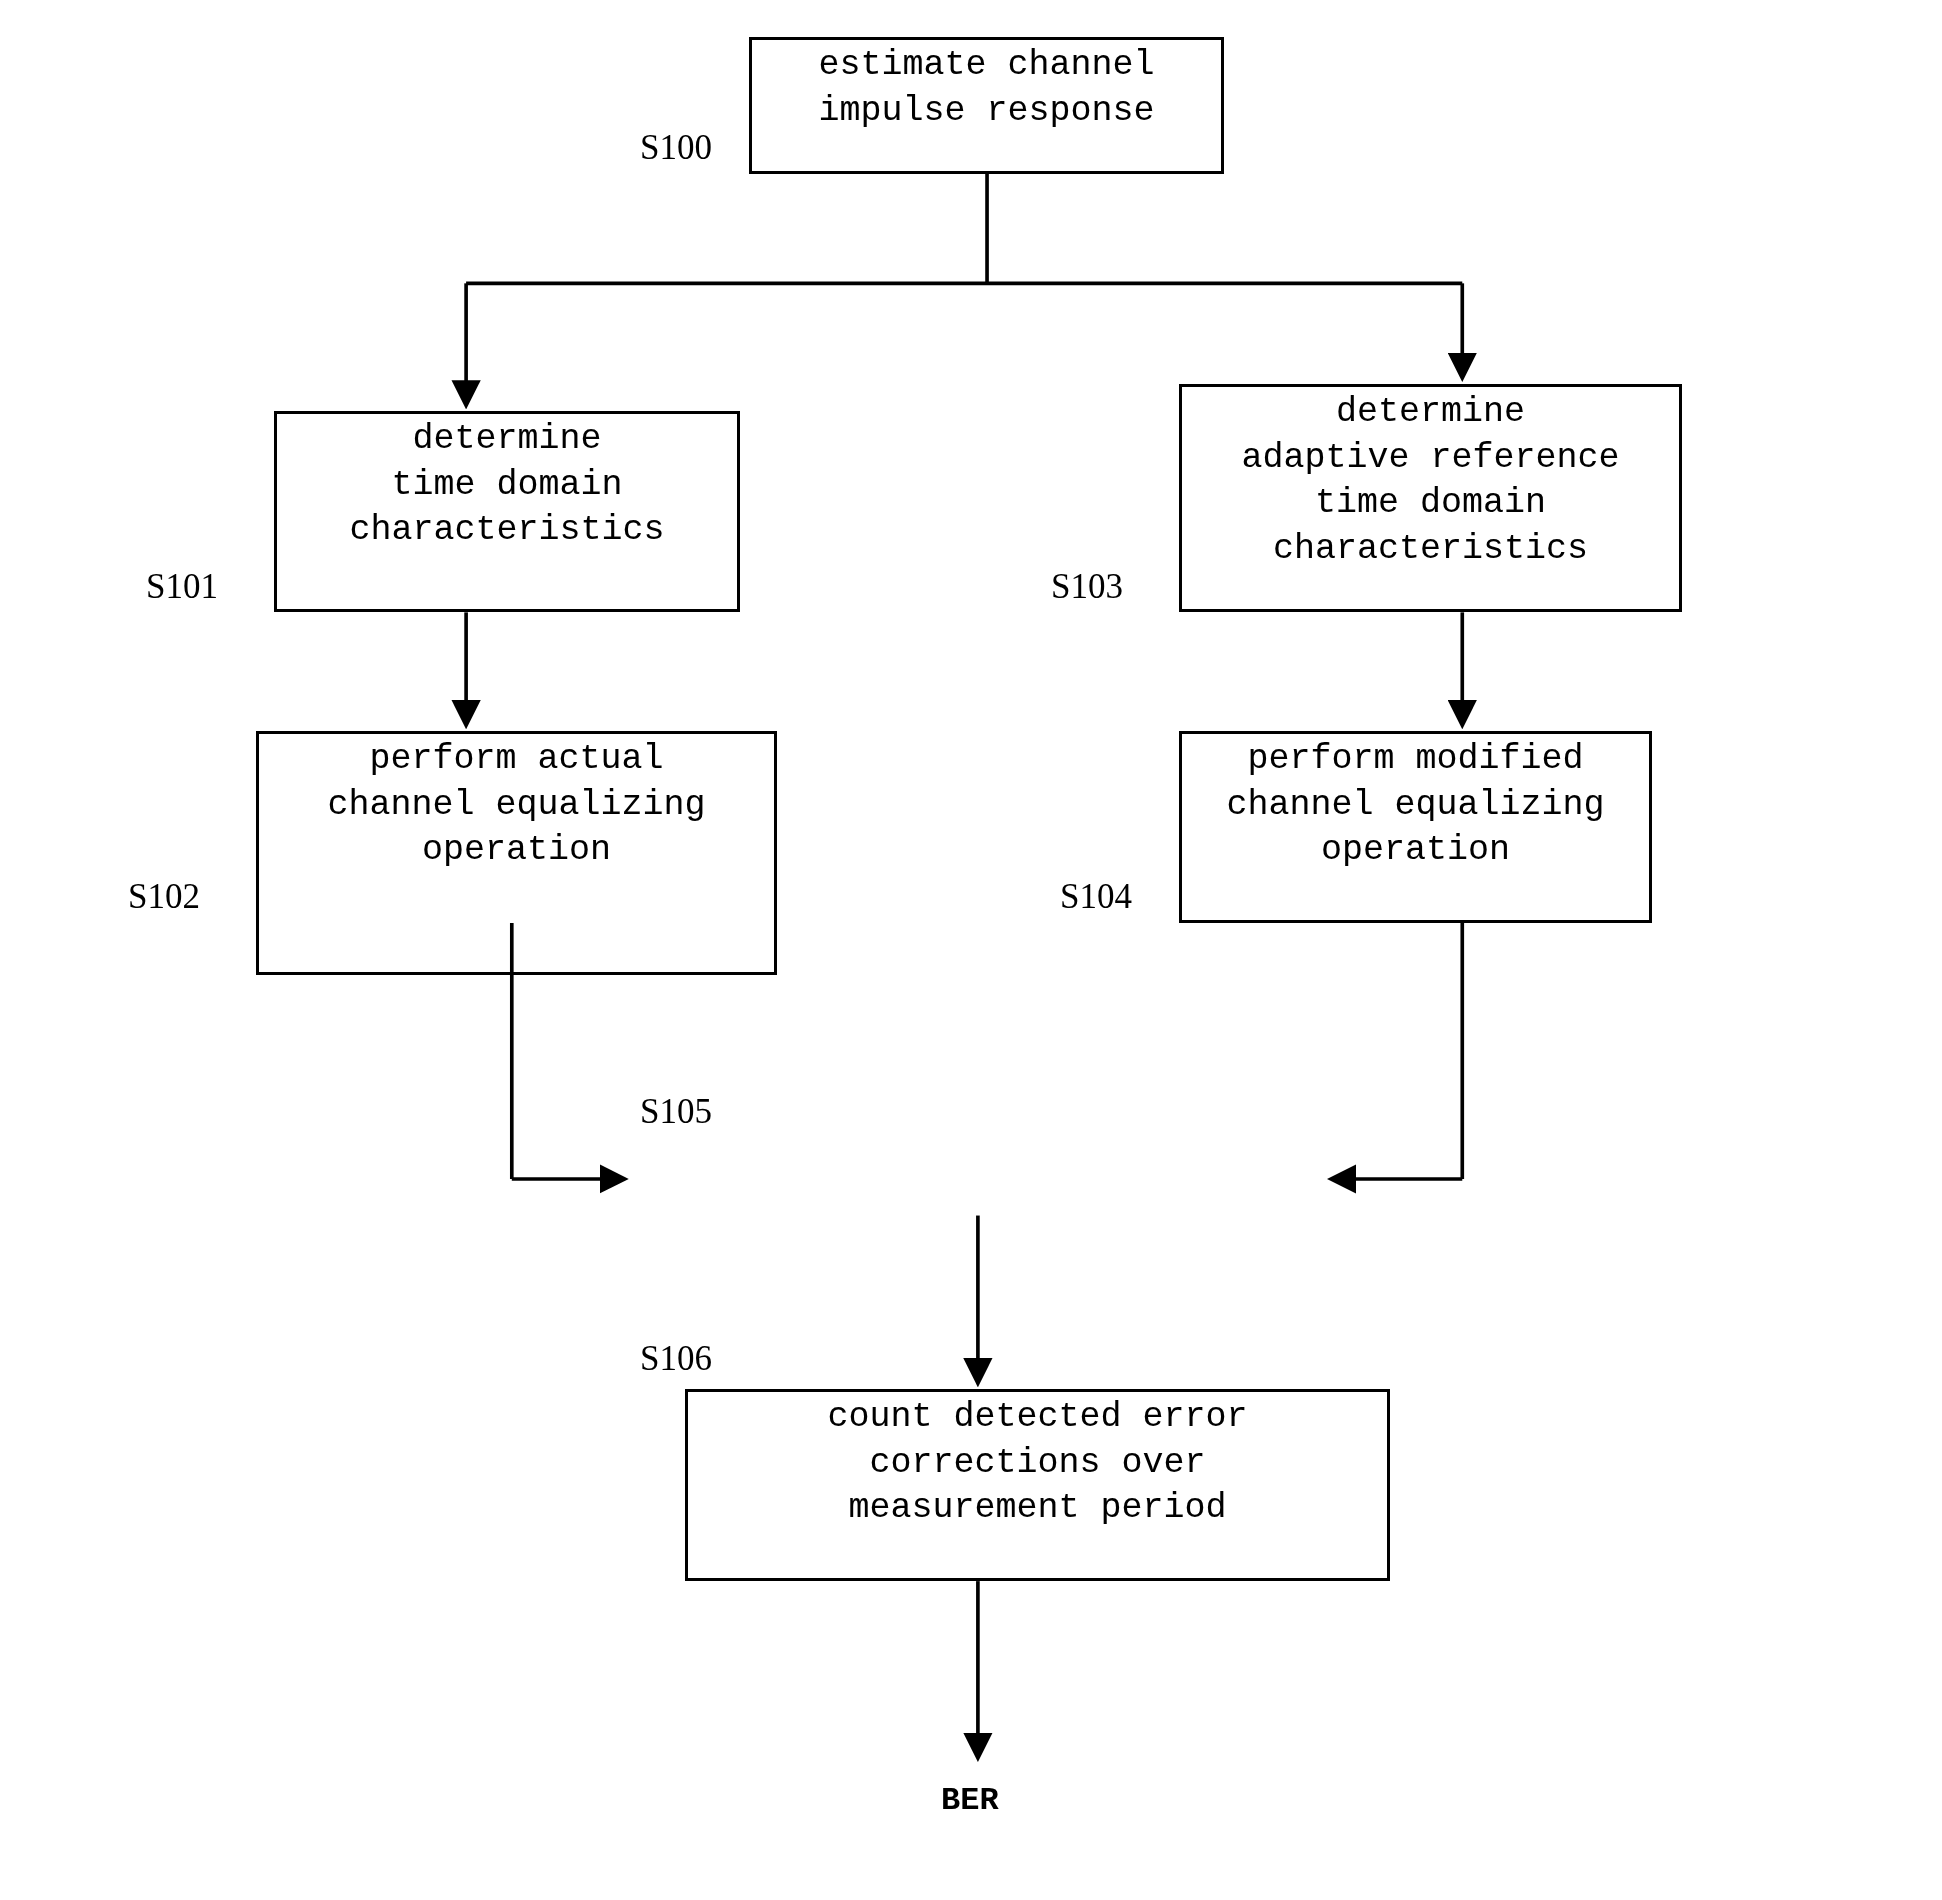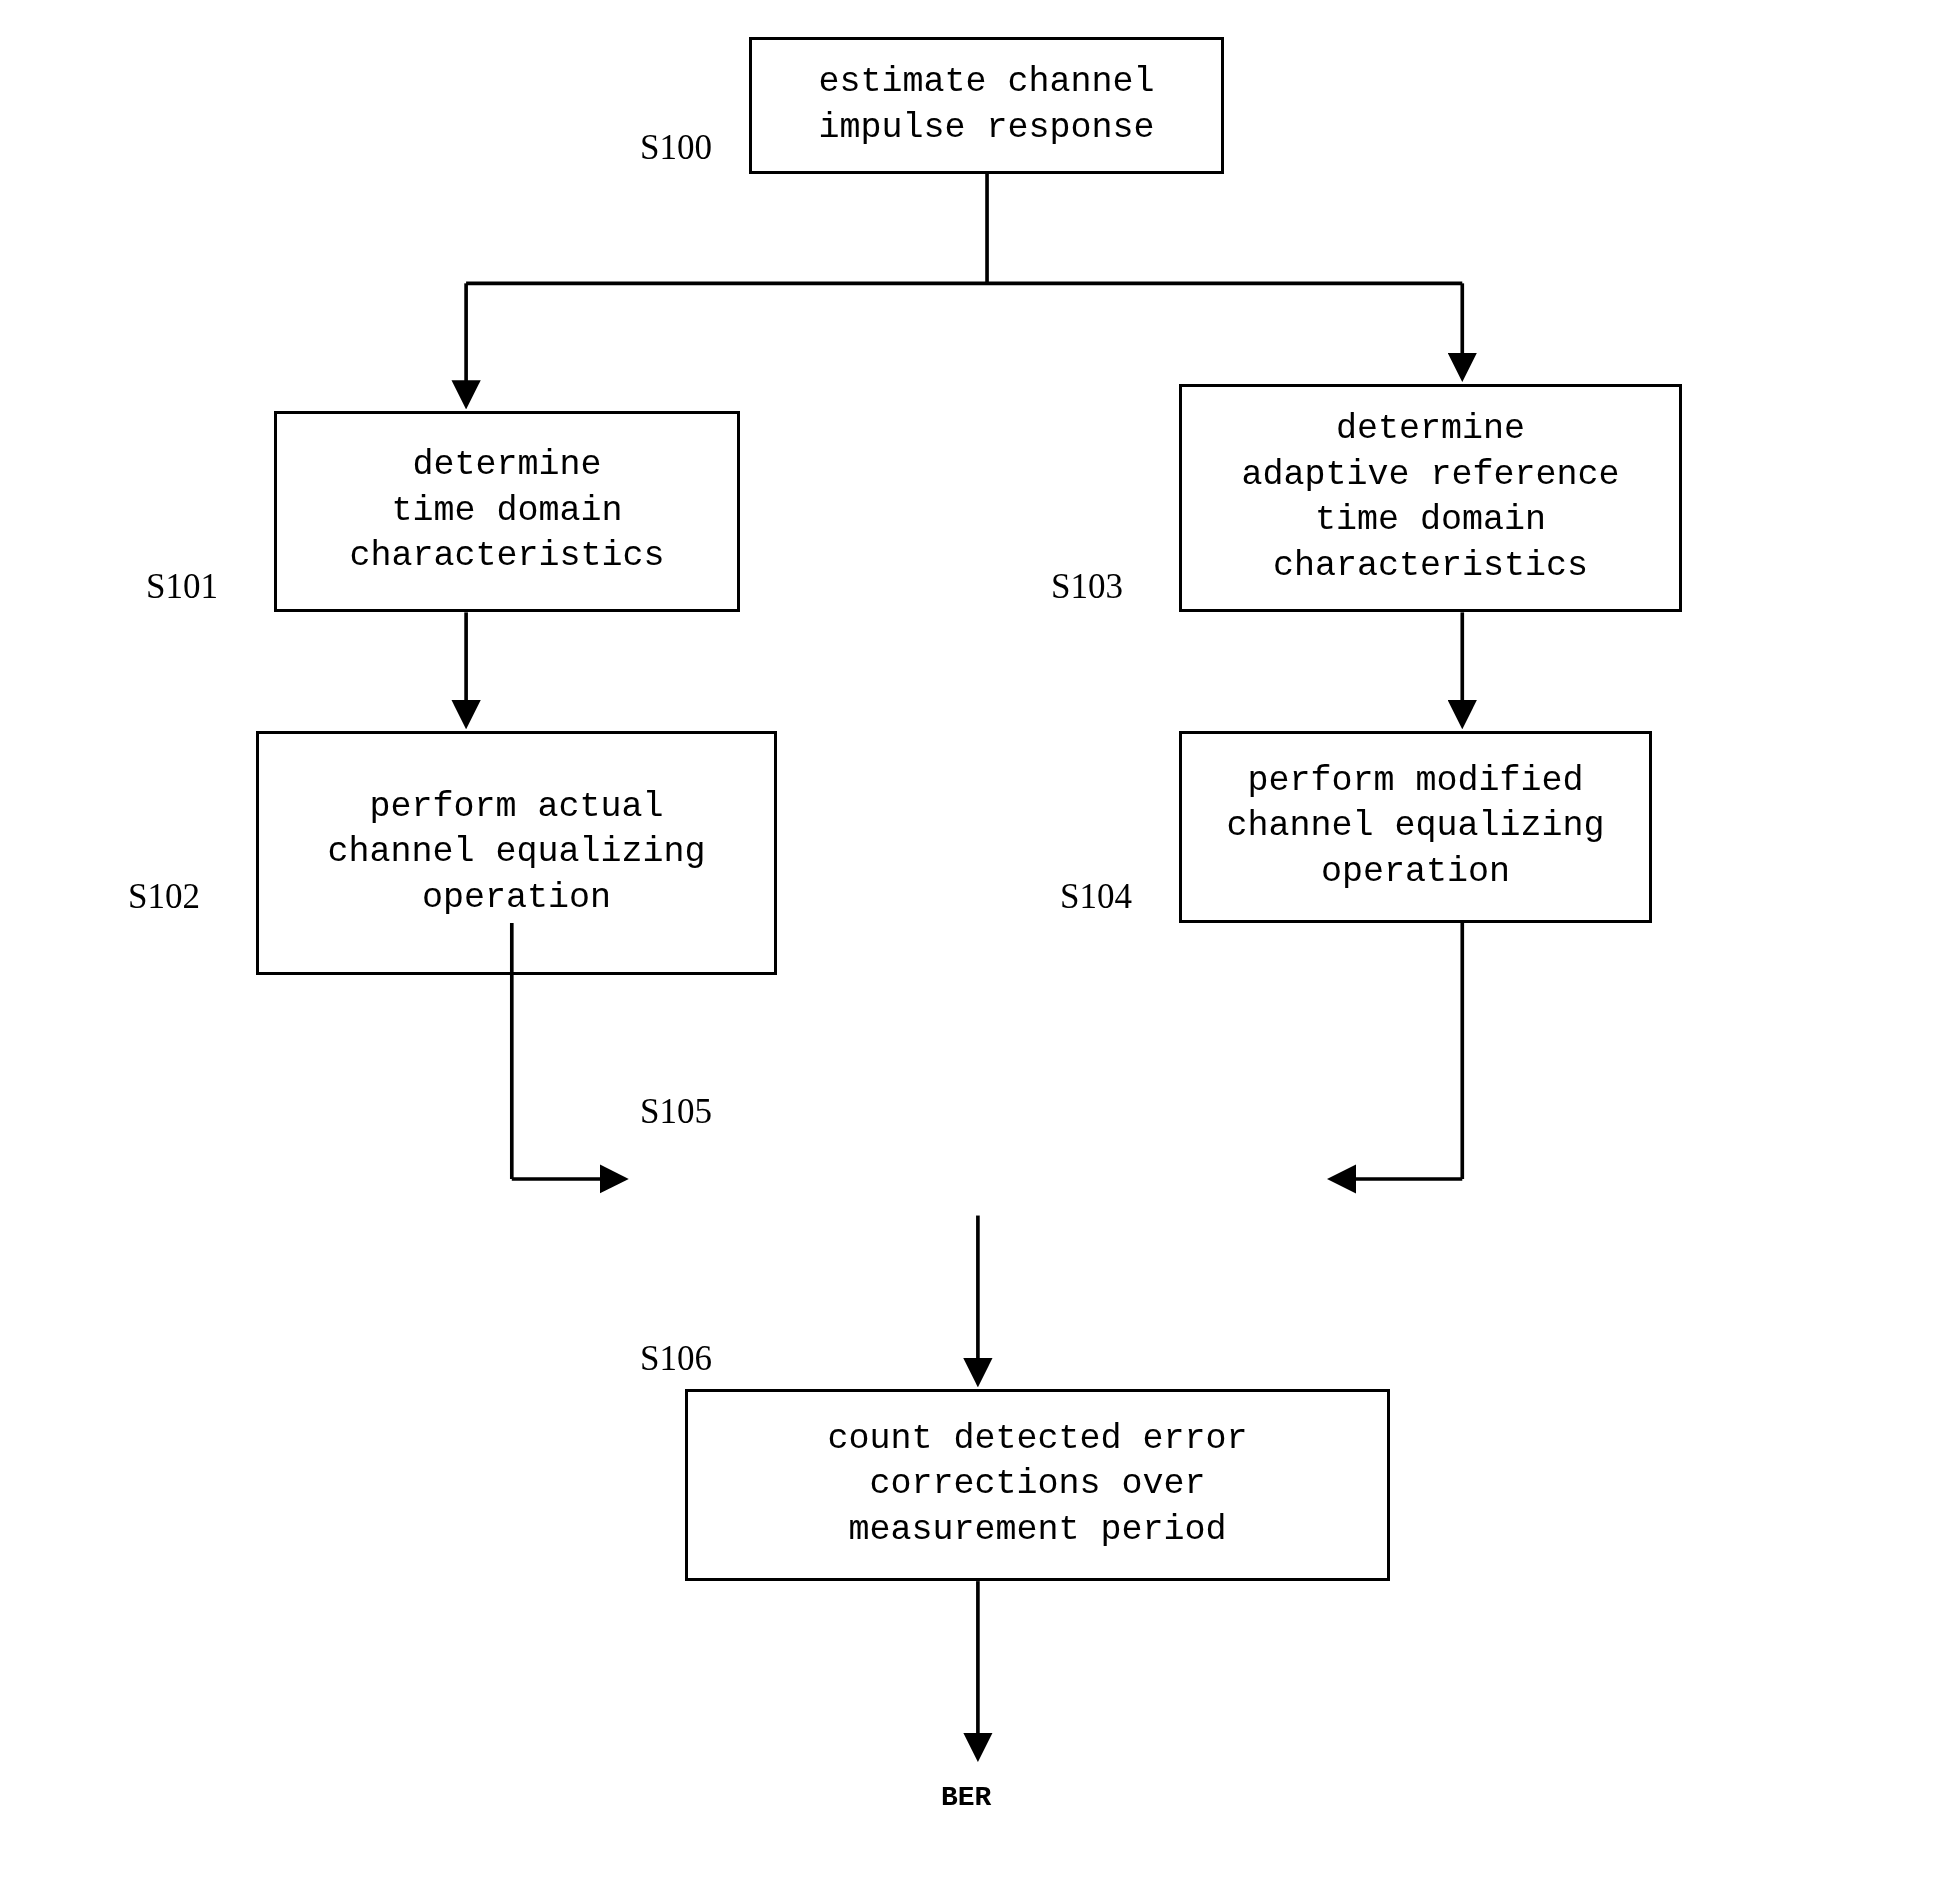--- a/index.html
+++ b/index.html
@@ -13,36 +13,35 @@
   .canvas {
     position: relative;
     width: 1943px;
     height: 1901px;
   }
   .box {
     position: absolute;
     border: 3.7px solid #000;
     background: #fff;
     display: flex;
-    align-items: center;
     justify-content: center;
     text-align: center;
     line-height: 1.3;
-    padding: 22px;
+    padding: 3px;
     box-sizing: border-box;
   }
   .label {
     position: absolute;
     font-family: Liberation Serif, serif;
   }
   .output {
     position: absolute;
     font-family: "Courier New", Courier, monospace;
     font-weight: bold;
-    font-size: 28px;
+    font-size: 32px;
   }
   svg {
     position: absolute;
     top: 0;
     left: 0;
     width: 1943px;
     height: 1901px;
     pointer-events: none;
   }
   line {

